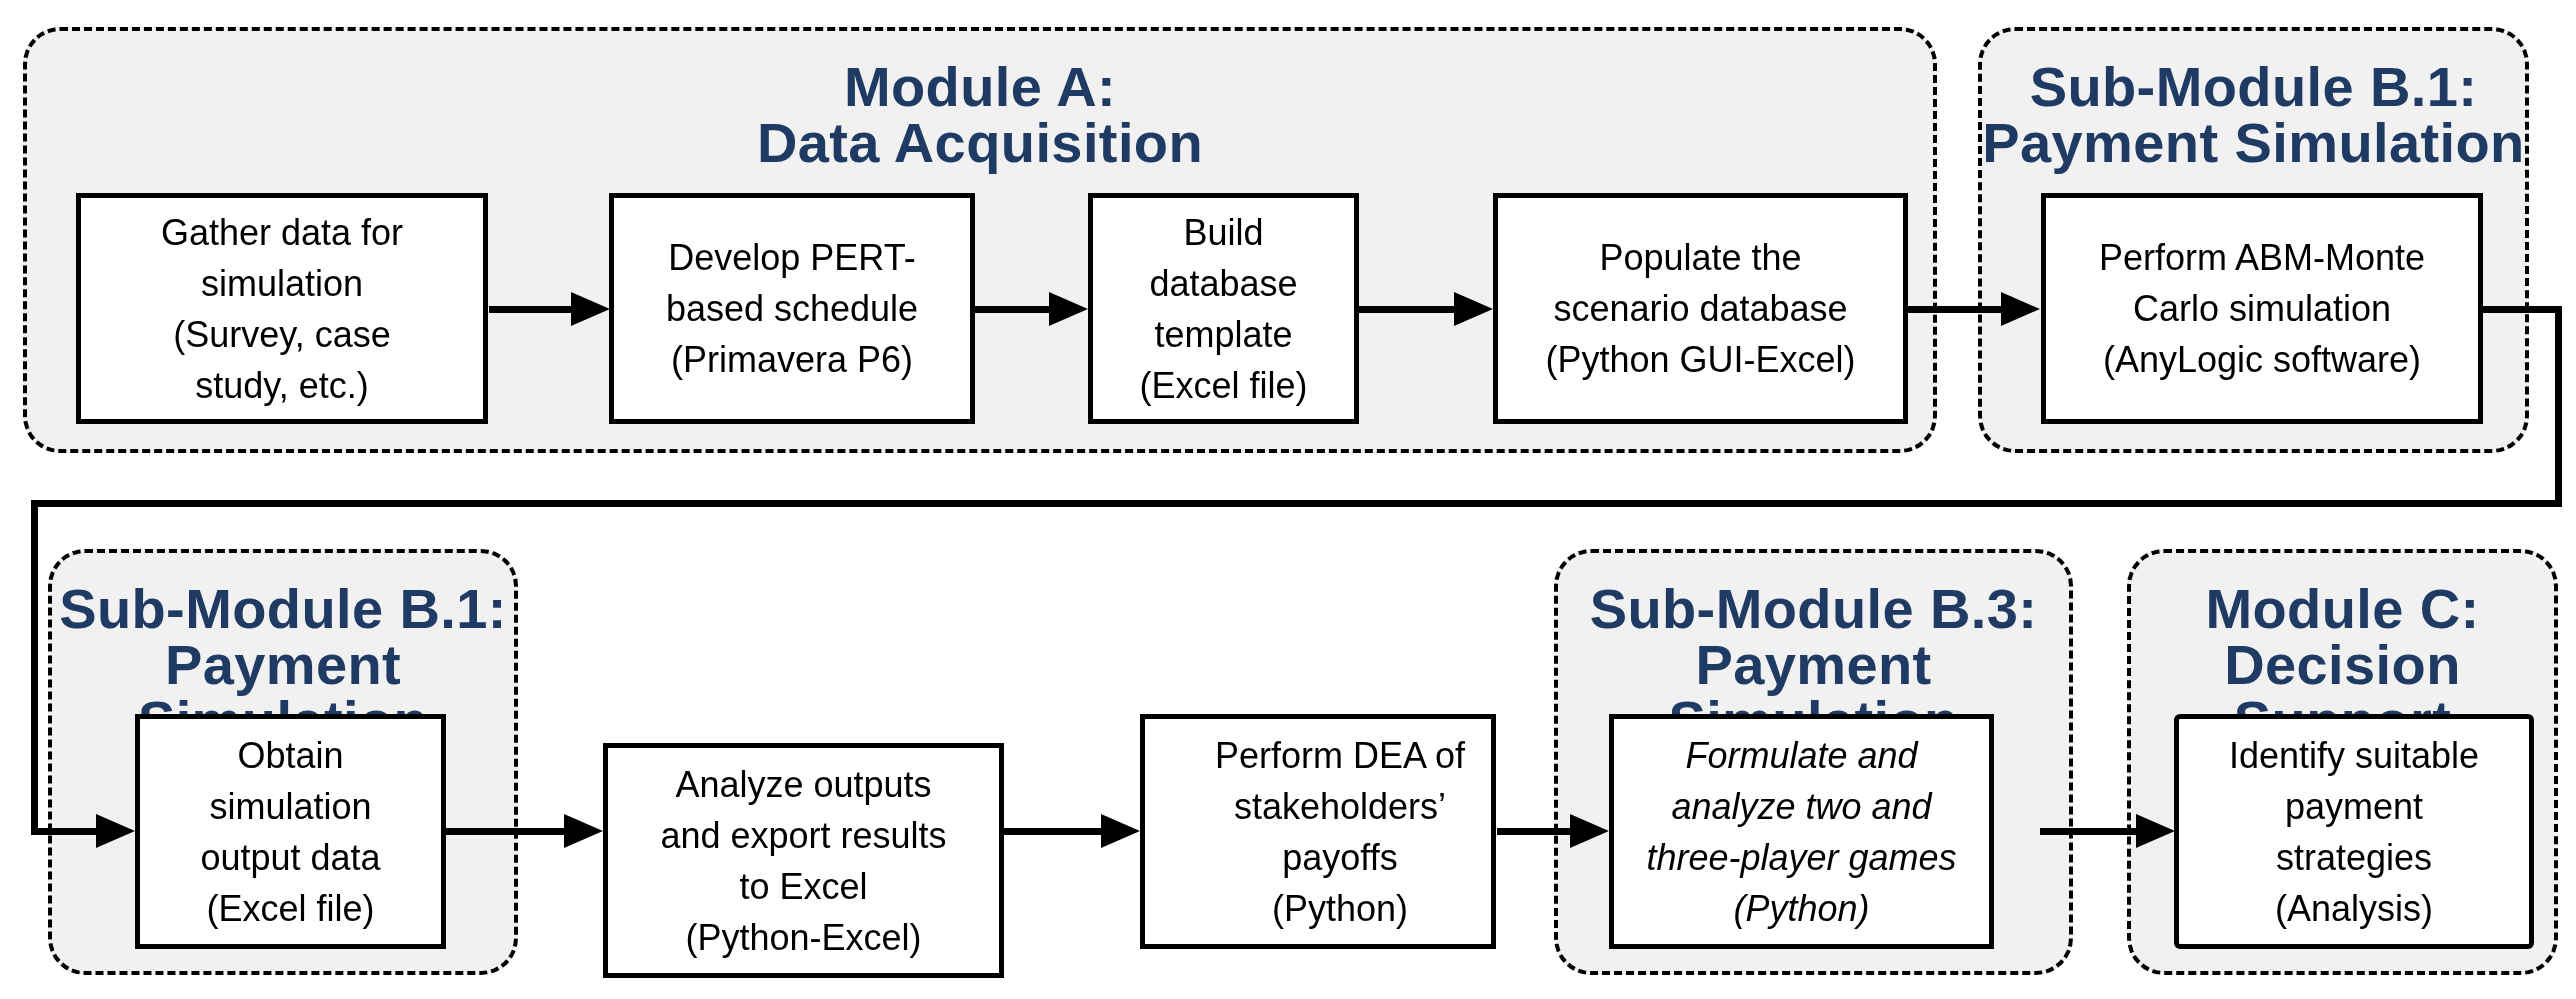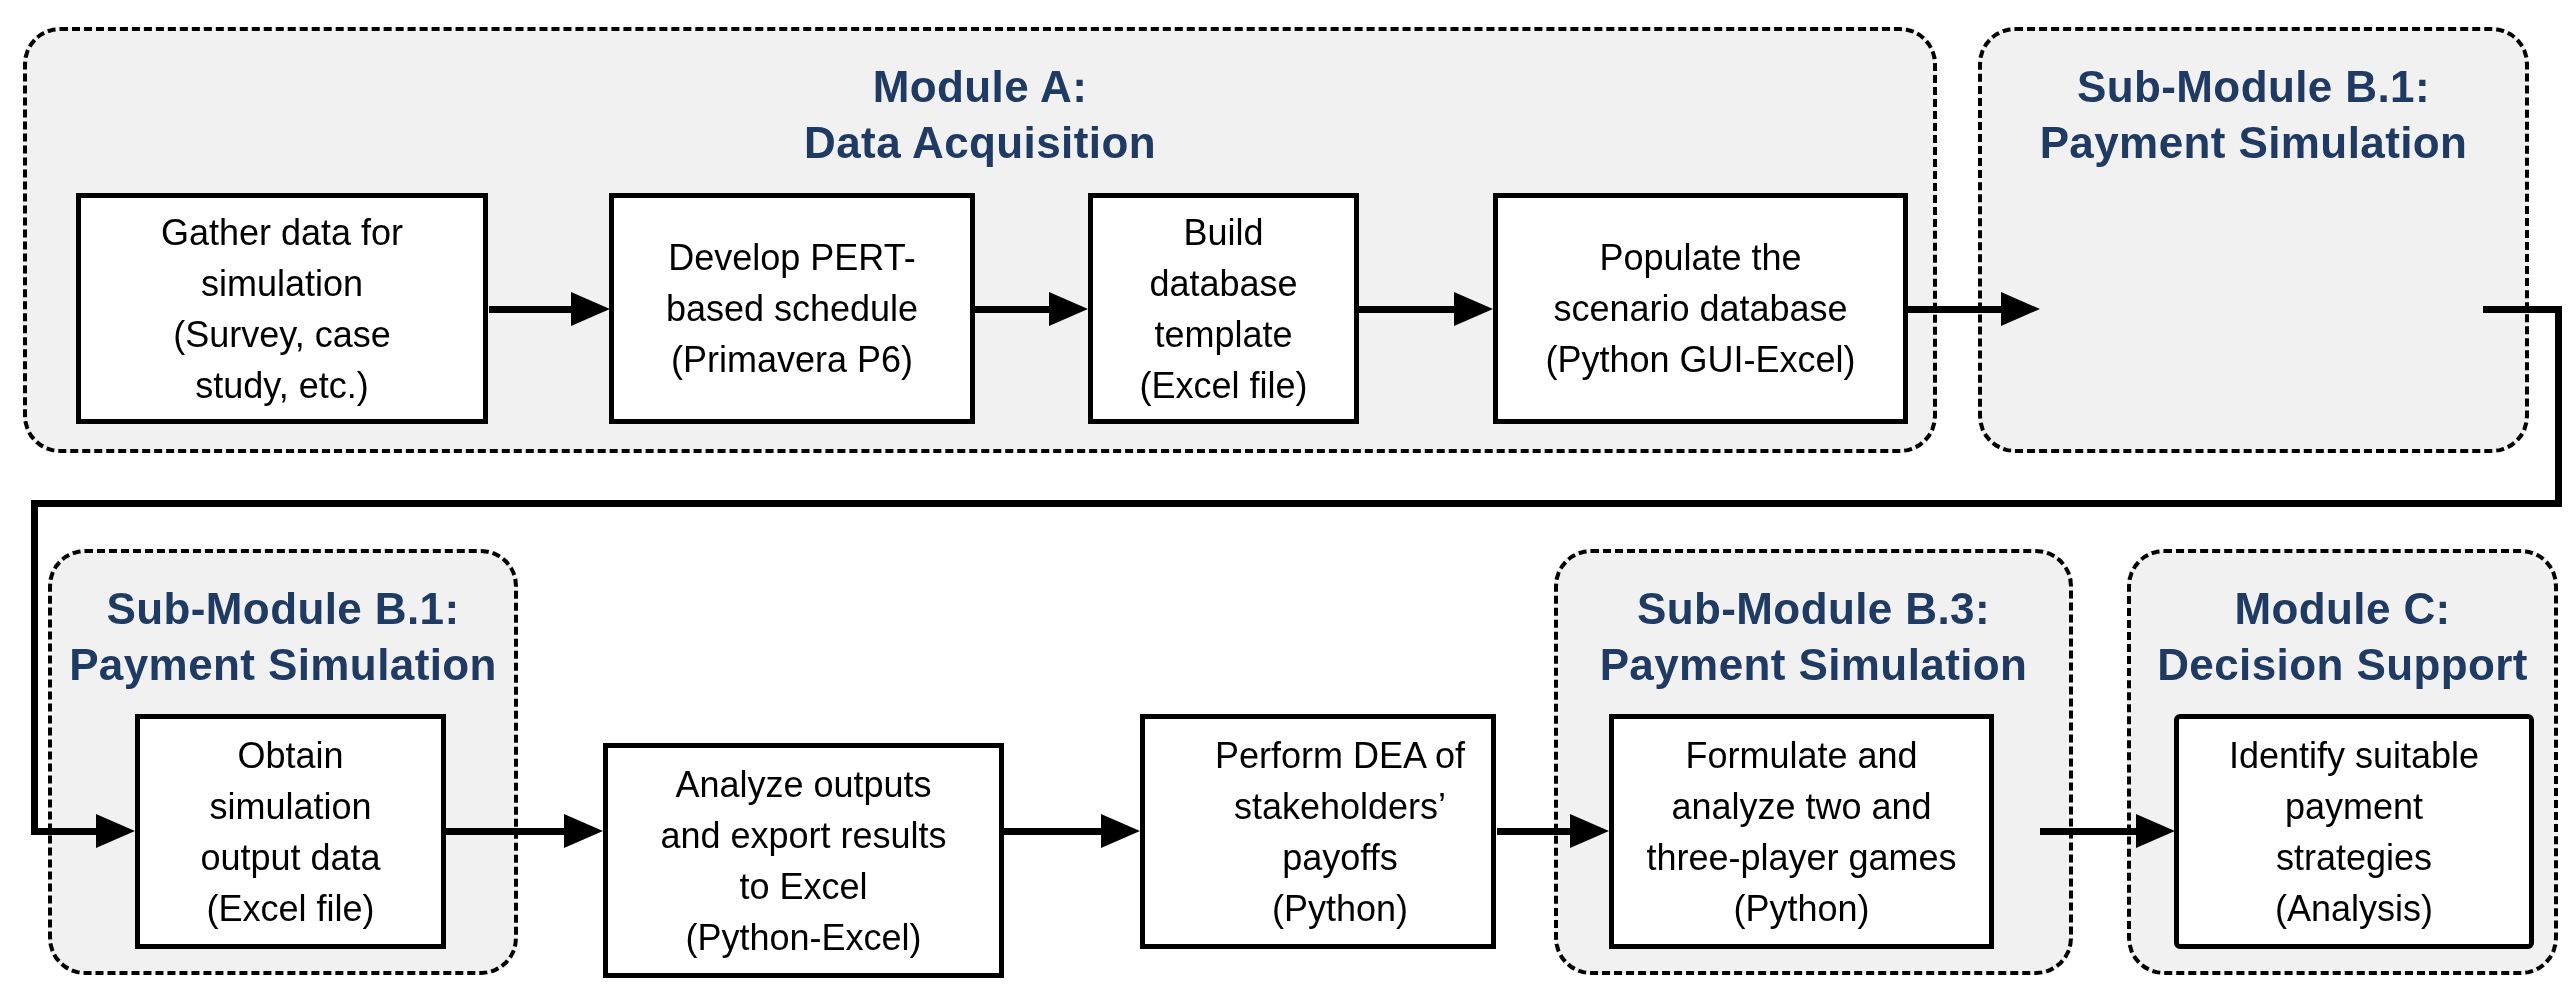--- a/index.html
+++ b/index.html
@@ -16,21 +16,21 @@
     border:4.7px dashed #000000;
     border-radius:37px;
     box-sizing:border-box;
   }
   .module-title{
     position:absolute;
     width:100%;
     top:28px;
     text-align:center;
     font-weight:bold;
-    font-size:44px;
+    font-size:56px;
     line-height:56px;
     color:#1f3a63;
     white-space:pre-line;
     letter-spacing:0.4px;
   }
   .box{
     position:absolute;
     background:#ffffff;
     border:5.4px solid #000000;
     box-sizing:border-box;
@@ -106,37 +106,40 @@
 
   <div class="box" style="left:1088px;top:193px;width:271px;height:231px;">Build
 database
 template
 (Excel file)</div>
 
   <div class="box" style="left:1493px;top:193px;width:415px;height:231px;">Populate the
 scenario database
 (Python GUI-Excel)</div>
 
+  <div class="box" style="left:2041px;top:193px;width:442px;height:231px;">Perform ABM-Monte
+Carlo simulation
+(AnyLogic software)</div>
 
   <div class="box" style="left:135px;top:714px;width:311px;height:235px;">Obtain
 simulation
 output data
 (Excel file)</div>
 
   <div class="box" style="left:603px;top:743px;width:401px;height:235px;">Analyze outputs
 and export results
 to Excel
 (Python-Excel)</div>
 
   <div class="box" style="left:1140px;top:714px;width:356px;height:235px;padding-left:44px;">Perform DEA of
 stakeholders’
 payoffs
 (Python)</div>
 
-  <div class="box" style="left:1609px;top:714px;width:385px;height:235px;">Formulate and
+  <div class="box" style="left:1609px;top:714px;width:385px;height:235px;font-style:italic;">Formulate and
 analyze two and
 three-player games
 (Python)</div>
 
   <div class="box" style="left:2174px;top:714px;width:360px;height:235px;border-radius:6px;">Identify suitable
 payment
 strategies
 (Analysis)</div>
 
   <div class="arrow" style="left:489px;top:292px;width:121px;">

